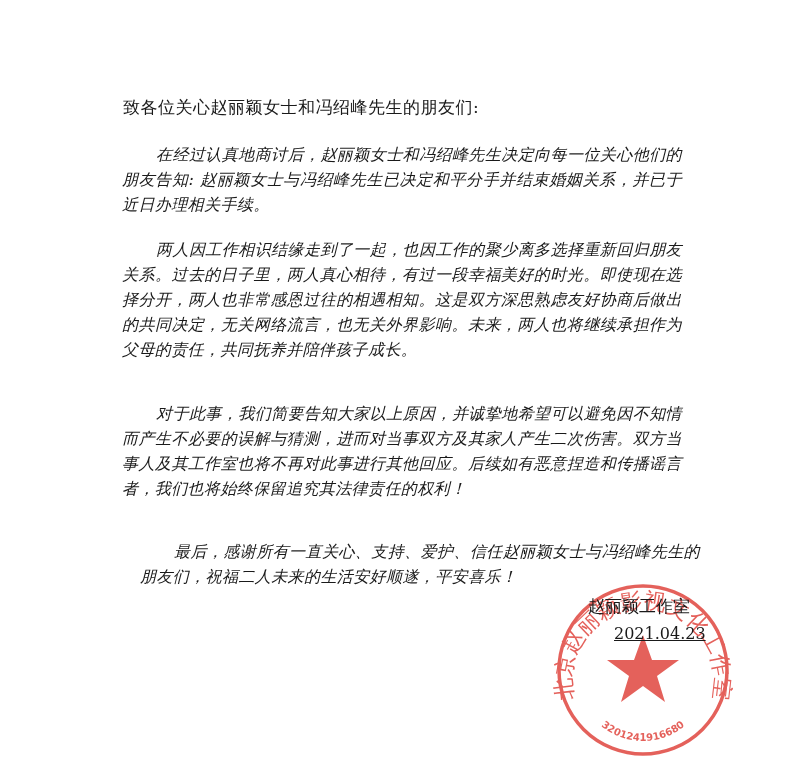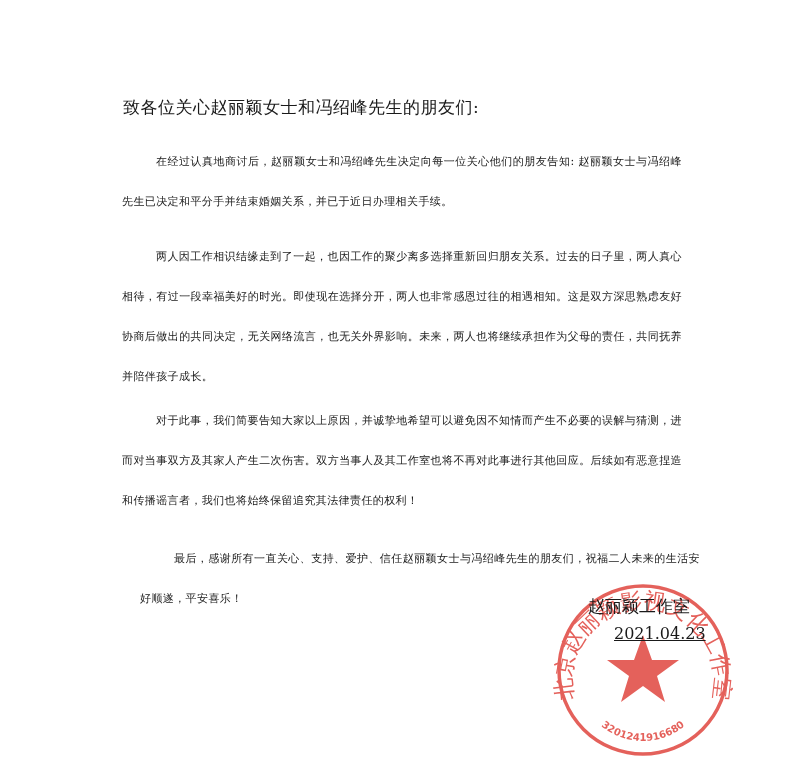--- a/index.html
+++ b/index.html
@@ -12,23 +12,24 @@
     color: #1a1a1a;
   }
   .page { position: absolute; left: 0; top: 0; width: 796px; height: 564px; }
   .salutation {
     position: absolute; left: 123px; top: 95px;
     font-size: 17px; line-height: 24px; letter-spacing: 0.5px;
     white-space: nowrap;
   }
   .para {
     position: absolute; left: 122px; width: 560px;
-    font-size: 11px; line-height: 40px; letter-spacing: 0.4px;
+    font-size: 16px; line-height: 25px; letter-spacing: 0.4px;
     text-indent: 34px;
     text-align: justify;
+    font-style: italic;
   }
   .p1 { top: 142px; }
   .p2 { top: 237px; }
   .p3 { top: 401px; }
   .p4 { top: 521px; }
   .signature {
     position: absolute; left: 588px; top: 595px;
     font-size: 17px; line-height: 22px; white-space: nowrap;
     z-index: 2;
   }

